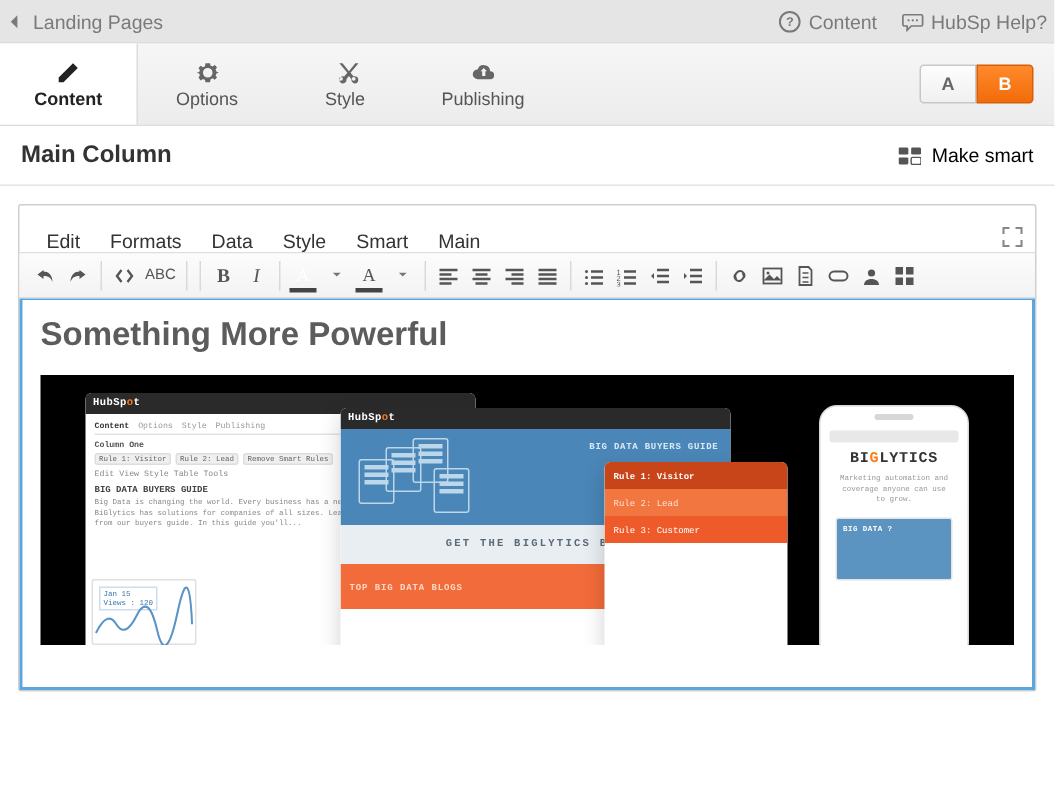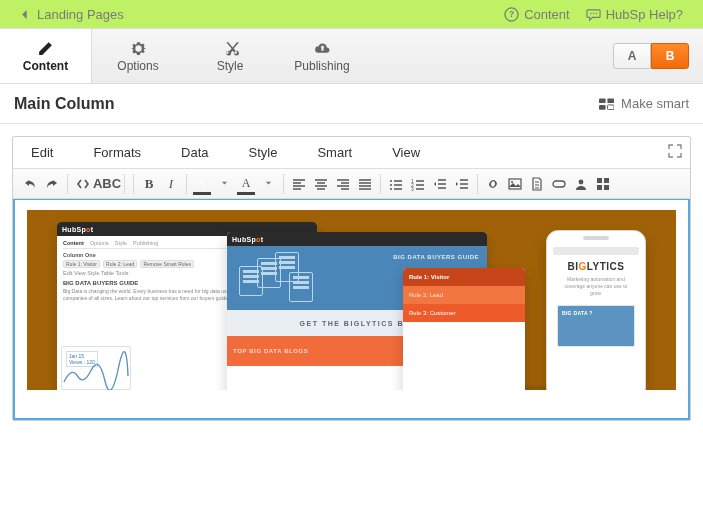--- a/index.html
+++ b/index.html
@@ -1,18 +1,18 @@
 <!DOCTYPE html>
 <html><head>
 <meta charset="utf-8">
 <style>
   * { box-sizing: border-box; margin: 0; padding: 0; }
   body { font-family: -apple-system, "Helvetica Neue", Arial, sans-serif; font-size: 13px; color: #333; background: #fff; width: 703px; }
   
-  .top-bar { display: flex; align-items: center; height: 28px; padding: 0 20px; background: #bef264; }
+  .top-bar { display: flex; align-items: center; height: 28px; padding: 0 5px; background: #e5e5e5; }
   .back-link { display: flex; align-items: center; gap: 6px; color: #7a7a7a; font-size: 13px; }
   .back-link svg { width: 11px; height: 11px; fill: #7a7a7a; }
   .top-spacer { flex: 1; }
   .top-link { display: flex; align-items: center; gap: 5px; color: #7a7a7a; font-size: 13px; margin-left: 16px; }
   .top-link svg { width: 15px; height: 15px; fill: #7a7a7a; }
 
   .tabs-row { display: flex; align-items: stretch; height: 56px; background: linear-gradient(#f6f6f6,#ececec); border-top: 1px solid #dcdcdc; border-bottom: 1px solid #dcdcdc; }
   .main-tab { width: 92px; display: flex; flex-direction: column; align-items: center; justify-content: center; gap: 2px; color: #555; cursor: pointer; }
   .main-tab svg { width: 17px; height: 17px; fill: #666; }
   .main-tab.active { background: #fff; border-right: 1px solid #dcdcdc; font-weight: 600; color: #222; }
@@ -20,49 +20,49 @@
   .main-tab .lbl { font-size: 12px; }
   .tabs-spacer { flex: 1; }
   .ab-group { display: flex; align-items: center; padding-right: 14px; gap: 0; }
   .ab-btn { width: 38px; height: 26px; display: flex; align-items: center; justify-content: center; font-size: 12px; font-weight: 600; border: 1px solid #c7c7c7; background: linear-gradient(#fdfdfd,#f0f0f0); color: #666; cursor: pointer; }
   .ab-btn.a { border-radius: 3px 0 0 3px; }
   .ab-btn.b { border-radius: 0 3px 3px 0; background: linear-gradient(#ff8a2a,#f26b0a); border-color: #d85e0a; color: #fff; }
 
   .section-head { display: flex; align-items: center; height: 40px; padding: 12px 14px; border-bottom: 1px solid #e4e4e4; }
   .section-title { font-size: 16px; font-weight: 700; color: #333; }
   .section-spacer { flex: 1; }
-  .make-smart { display: flex; align-items: center; gap: 7px; color: #737373; font-size: 13px; }
+  .make-smart { display: flex; align-items: center; gap: 7px; color: #000000; font-size: 13px; }
   .make-smart svg { width: 15px; height: 12px; fill: #555; }
 
   .editor-wrap { padding: 12px; }
   .editor-box { border: 1px solid #cfcfcf; border-radius: 2px; background: #fff; }
   
-  .menubar { display: flex; align-items: center; height: 32px; padding: 0 8px; border-bottom: 1px solid #dedede; gap: 20px; }
+  .menubar { display: flex; align-items: flex-end; height: 32px; padding: 0 8px; border-bottom: 1px solid #dedede; }
   .menubar .mi { padding: 0 10px; font-size: 13px; color: #333; cursor: pointer; }
   .mb-spacer { flex: 1; }
   .fs-icon svg { width: 14px; height: 14px; fill: #888; }
 
   .toolbar { display: flex; align-items: center; height: 30px; padding: 0 6px; border-bottom: 1px solid #dedede; background: linear-gradient(#fcfcfc,#f3f3f3); }
   .tbtn { width: 22px; height: 22px; display: flex; align-items: center; justify-content: center; color: #555; cursor: pointer; font-size: 12px; border-radius: 2px; }
   .tbtn svg { width: 14px; height: 14px; fill: #555; }
-  .tbtn .mini { font-size: 13px; line-height: 9px; font-weight: bold; }
+  .tbtn .mini { font-size: 10px; line-height: 9px; }
   .sep { width: 1px; height: 20px; background: #d9d9d9; margin: 0 4px; }
   .formats-btn { height: 22px; padding: 0 8px 0 9px; display: flex; align-items: center; gap: 5px; font-size: 12px; color: #555; border: 1px solid transparent; cursor: pointer; border-radius: 2px; }
   .formats-btn svg { width: 8px; height: 8px; fill: #777; }
   .bold { font-weight: 700; font-family: Georgia, serif; font-size: 13px; }
   .ital { font-style: italic; font-family: Georgia, serif; font-size: 13px; }
   .color-chip { position: relative; font-family: Georgia, serif; font-size: 12px; }
   .color-chip::after { content: ""; position: absolute; left: 2px; right: 2px; bottom: 0px; height: 3px; background: #444; }
   .color-chip.bg { color: #fff; }
   .color-chip.bg::before { content: ""; position: absolute; inset: 0; background: #555; z-index: -1; border-radius: 2px; }
   .chev-mini svg { width: 7px; height: 7px; fill: #777; }
 
   .content-area { border: 2px solid #5aa7e0; border-top-width: 1px; padding: 10px 12px 14px; }
   .headline { font-size: 22px; font-weight: 700; color: #5c5c5c; margin-bottom: 14px; }
-  .hero { width: 100%; height: 180px; position: relative; overflow: hidden; margin-bottom: 14px; background: #a16207;}
+  .hero { width: 100%; height: 180px; position: relative; overflow: hidden; margin-bottom: 14px; background: #000000; font-family: Liberation Mono, monospace;}
   
   .shadow { position:absolute; inset:auto 0 -8px 0; height:16px; background:radial-gradient(ellipse at center,rgba(0,0,0,.25),transparent 70%);}
   .panel { position: absolute; border-radius: 4px 4px 0 0; overflow: hidden; box-shadow: 0 6px 14px rgba(0,0,0,.18); background:#fff;}
   .browser-top { height: 14px; background: #2a2a2a; display:flex; align-items:center; padding:0 5px; gap:3px;}
   .browser-top .logo{ color:#fff; font-size:7px; font-weight:700; letter-spacing:.3px;}
   .browser-top .logo b{ color:#ff7a18;}
   .p1 { left: 30px; top: 12px; width: 260px; height: 170px; }
   .p1-body{ padding:4px 6px; font-size:5.5px; color:#555;}
   .mini-tabs{ display:flex; gap:6px; border-bottom:1px solid #e4e4e4; padding-bottom:2px; margin-bottom:3px;}
   .mini-tabs span{ color:#999; }
@@ -179,21 +179,21 @@
 
 <div class="editor-wrap">
 <div class="editor-box">
 
   <div class="menubar">
     <div class="mi">Edit</div>
     <div class="mi">Formats</div>
     <div class="mi">Data</div>
     <div class="mi">Style</div>
     <div class="mi">Smart</div>
-    <div class="mi">View</div>
+    <div class="mi">Main</div>
     <div class="mb-spacer"></div>
     <div class="fs-icon">
       <svg viewBox="0 0 14 14">
             <path d="M1 5V1h4M13 5V1H9M1 9v4h4M13 9v4H9" fill="none" stroke="#888" stroke-width="1.4"></path>
           </svg>
     </div>
   </div>
 
   <div class="toolbar">
     <div class="tbtn">
@@ -317,20 +317,21 @@
           <svg viewBox="0 0 14 14">
             <rect x="1" y="1" width="5" height="5"></rect>
             <rect x="8" y="1" width="5" height="5"></rect>
             <rect x="1" y="8" width="5" height="5"></rect>
             <rect x="8" y="8" width="5" height="5"></rect>
           </svg>
         </div>
   </div>
 
   <div class="content-area">
+    <div class="headline">Something More Powerful</div>
 
     <div class="hero">
       <div class="shadow"></div>
 
       <div class="panel p1">
         <div class="browser-top">
               <span class="logo"><span>HubSp</span><b>o</b><span>t</span></span>
             </div>
         <div class="p1-body">
           <div class="mini-tabs">

